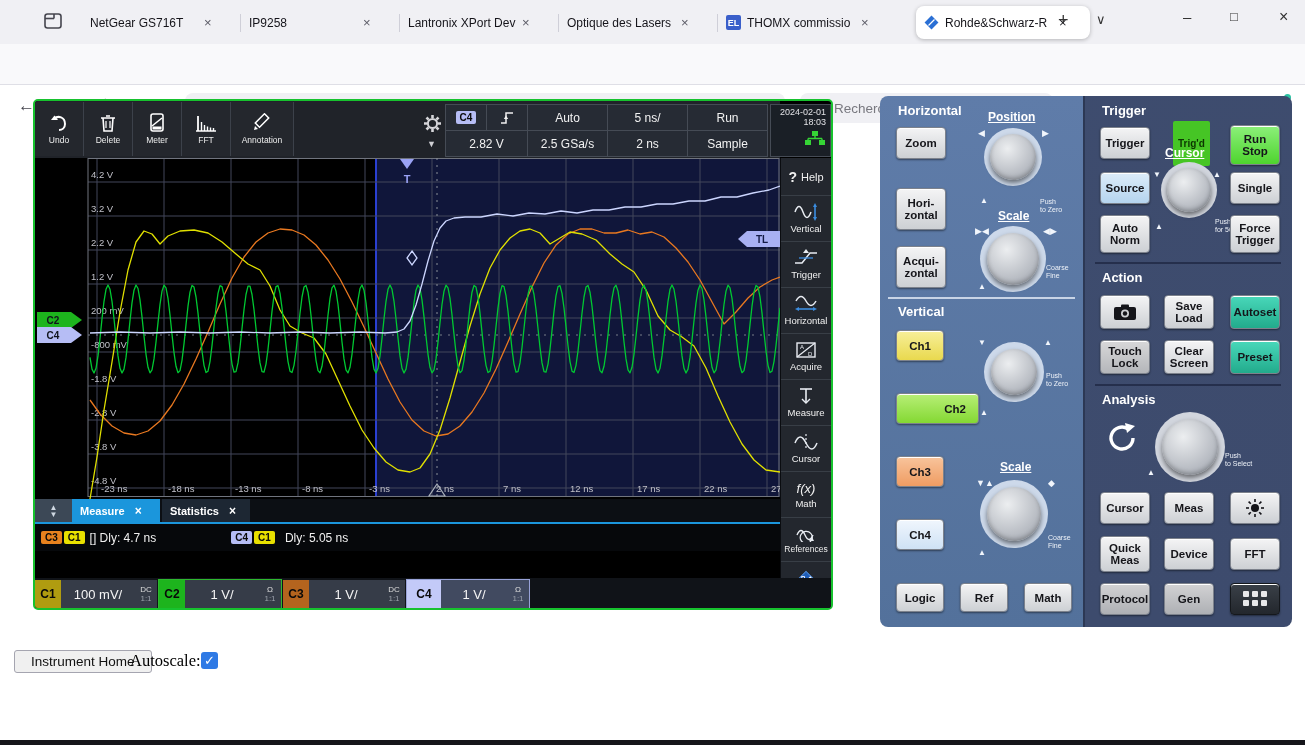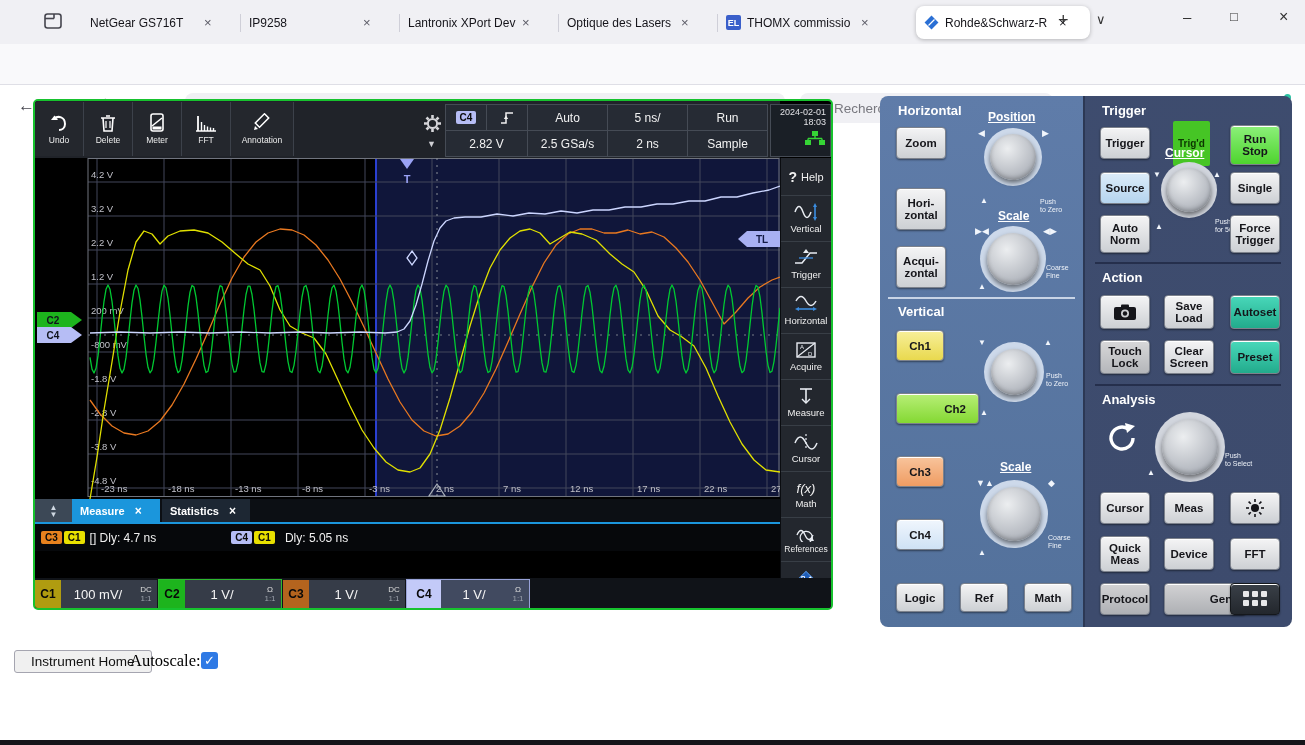--- a/index.html
+++ b/index.html
@@ -634,21 +634,21 @@
               <line x1="16.4" y1="3.6" x2="14.2" y2="5.8"></line>
               <line x1="3.6" y1="16.4" x2="5.8" y2="14.2"></line>
             </g>
           </svg></span>
     </div>
     <div class="abs pbtn" style="left:15px;top:440px;width:48px;height:34px;">Quick
 Meas</div>
     <div class="abs pbtn" style="left:79px;top:442px;width:48px;height:30px;">Device</div>
     <div class="abs pbtn" style="left:145px;top:442px;width:48px;height:30px;">FFT</div>
     <div class="abs pbtn" style="left:15px;top:487px;width:48px;height:30px;background:linear-gradient(#d2d2d4,#aeb0b4);">Protocol</div>
-    <div class="abs pbtn" style="left:79px;top:487px;width:48px;height:30px;background:linear-gradient(#d2d2d4,#aeb0b4);padding-left:32px;">Gen</div>
+    <div class="abs pbtn" style="left:79px;top:487px;width:48px;height:30px;background:linear-gradient(#d2d2d4,#aeb0b4);">Gen</div>
     <div class="abs pbtn" style="left:145px;top:487px;width:48px;height:30px;background:linear-gradient(#3a4048,#23272d);border-color:#15181c;">
       <span><svg width="26" height="18" viewBox="0 0 26 18">
             <g fill="#e8e8ea">
               <rect x="1" y="1" width="6" height="6" rx="1"></rect>
               <rect x="10" y="1" width="6" height="6" rx="1"></rect>
               <rect x="19" y="1" width="6" height="6" rx="1"></rect>
               <rect x="1" y="10" width="6" height="6" rx="1"></rect>
               <rect x="10" y="10" width="6" height="6" rx="1"></rect>
               <rect x="19" y="10" width="6" height="6" rx="1"></rect>
             </g>

